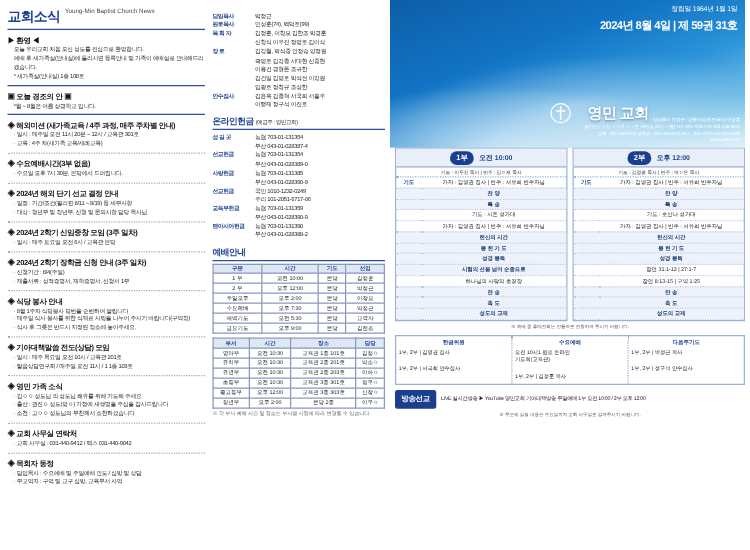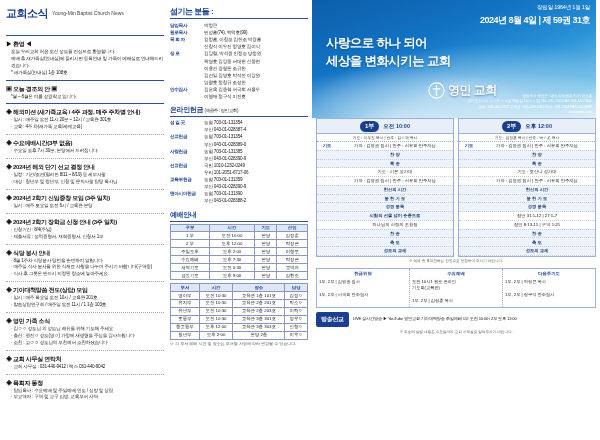--- a/index.html
+++ b/index.html
@@ -6,21 +6,21 @@
   html, body {
     width: 600px; height: 440px;
     font-family: "Liberation Sans", sans-serif;
     background: #ffffff;
     overflow: hidden;
   }
   .page { position: relative; width: 600px; height: 440px; background:#fff; }
 
   
   .left-col { position:absolute; left:6px; top:6px; width:158px; height:428px; }
-  .news-head { display:flex; align-items:center; gap:4px; border-bottom:1.5px solid #2f4f9b; padding-bottom:14px;}
+  .news-head { display:flex; align-items:flex-start; gap:4px; border-bottom:1.5px solid #2f4f9b; padding-bottom:2px;}
   .news-head .ko { font-size:11px; font-weight:bold; color:#1b3f8f; letter-spacing:-0.5px;}
   .news-head .en { font-size:5px; color:#444; padding-bottom:1px;}
   .sec { margin-top:4px; }
   .sec-title { font-size:6px; font-weight:bold; color:#111; letter-spacing:-0.3px; }
   .sec-body { font-size:4.6px; color:#222; line-height:1.5; padding-left:5px; letter-spacing:-0.2px;}
   .rule { border-top:1px dotted #aaa; margin:3px 0 2px; }
   .hr-solid { border-top:1px solid #2f4f9b; margin:3px 0 2px; }
 
   
   .mid-col { position:absolute; left:170px; top:6px; width:138px; height:428px; }
@@ -43,21 +43,21 @@
   .banner .wave { position:absolute; left:0; bottom:-10px; width:288px; height:70px;
     background: radial-gradient(ellipse at 30% 100%, rgba(255,255,255,0.75) 0%, rgba(255,255,255,0) 60%),
                 radial-gradient(ellipse at 75% 95%, rgba(255,255,255,0.6) 0%, rgba(255,255,255,0) 55%); }
   .banner .wave2 { position:absolute; left:-20px; top:40px; width:330px; height:90px;
     background: radial-gradient(ellipse at 50% 50%, rgba(255,255,255,0.45) 0%, rgba(255,255,255,0) 62%);
     transform: rotate(-6deg); }
   .found { position:absolute; right:6px; top:4px; color:#fff; font-size:5.5px; letter-spacing:-0.2px;}
   .issue { position:absolute; right:6px; top:14px; color:#fff; font-size:9px; font-weight:bold; letter-spacing:-0.5px;}
   .slogan { position:absolute; left:14px; top:34px; color:#fff; font-size:12.5px; font-weight:bold; line-height:1.45; letter-spacing:-0.6px;
             text-shadow:0 1px 2px rgba(0,60,120,.45); }
-  .logo-box { position:absolute; left:116px; top:82px; display:flex; align-items:center; gap:3px; }
+  .logo-box { position:absolute; left:128px; top:82px; display:flex; align-items:center; gap:13px; }
   .logo-mark { width:17px; height:17px; }
   .logo-text { color:#fff; font-size:12px; font-weight:bold; letter-spacing:-0.5px; text-shadow:0 1px 2px rgba(0,60,120,.5);}
   .addr { position:absolute; right:4px; bottom:3px; color:#fff; font-size:3.6px; text-align:right; line-height:1.45; letter-spacing:-0.1px;}
 
   .worship-title { text-align:center; font-size:10px; font-weight:bold; color:#1b3f8f; padding:4px 0 3px; letter-spacing:3px;}
   .two-svc { display:flex; gap:4px; padding:0 4px; }
   .svc { flex:1; border:1px solid #9bb2d6; }
   .svc-head { display:flex; align-items:center; justify-content:center; gap:4px; background:#e8eff9; border-bottom:1px solid #9bb2d6; padding:1.5px 0;}
   .svc-badge { background:#1b3f8f; color:#fff; font-size:6px; font-weight:bold; padding:1px 5px; border-radius:7px;}
   .svc-time { font-size:5.5px; color:#1b3f8f; font-weight:bold;}
@@ -158,21 +158,20 @@
     </div>
     <div class="rule"></div>
     <div class="sec">
       <div class="sec-title">◈ 목회자 동정</div>
       <div class="sec-body" style="white-space:pre-line">· 담임목사 : 수요예배 및 주일예배 인도 / 심방 및 상담
 · 부교역자 : 구역 및 교구 심방, 교육부서 사역</div>
     </div>
   </div>
 
   <div class="mid-col">
-    <div class="mid-head">섬기는 분들 :</div>
 
     <div style="margin-top:3px">
       <div class="kv">
         <span class="k">담임목사</span>
         <span class="v" style="white-space:pre-line">박정근</span>
       </div>
       <div class="kv">
         <span class="k">원로목사</span>
         <span class="v" style="white-space:pre-line">민성훈(74), 백덕호(99)</span>
       </div>
@@ -348,24 +347,20 @@
     <div class="note">※ 각 부서 예배 시간 및 장소는 부서별 사정에 따라 변경될 수 있습니다.</div>
   </div>
 
   <div class="right-col">
 
     <div class="banner">
       <div class="wave"></div>
       <div class="wave2"></div>
       <div class="found">창립일 1964년 1월 1일</div>
       <div class="issue">2024년 8월 4일 | 제 59권 31호</div>
-      <div class="slogan">
-        <div>사랑으로 하나 되어</div>
-        <div>세상을 변화시키는 교회</div>
-      </div>
       <div class="logo-box">
         <svg class="logo-mark" viewBox="0 0 40 40">
           <circle cx="20" cy="20" r="18" fill="none" stroke="#ffffff" stroke-width="2.5"></circle>
           <path d="M20 7 L20 33 M11 16 L29 16" stroke="#ffffff" stroke-width="3" fill="none"></path>
         </svg>
         <span class="logo-text">영민 교회</span>
       </div>
       <div class="addr" style="white-space:pre-line">담임목사 박정근 / 공동의장(원로목사) 민성훈
 경기도ㅇㅇ시 ㅇㅇ구 ㅇㅇ로 76번길 12(ㅇㅇ동)   TEL 031-7035 FAX 031-440-9042
 교회 : 031-440-9412   교육관 : 031-440-9413   팩스 : 031-7034 FAX 031-9089

